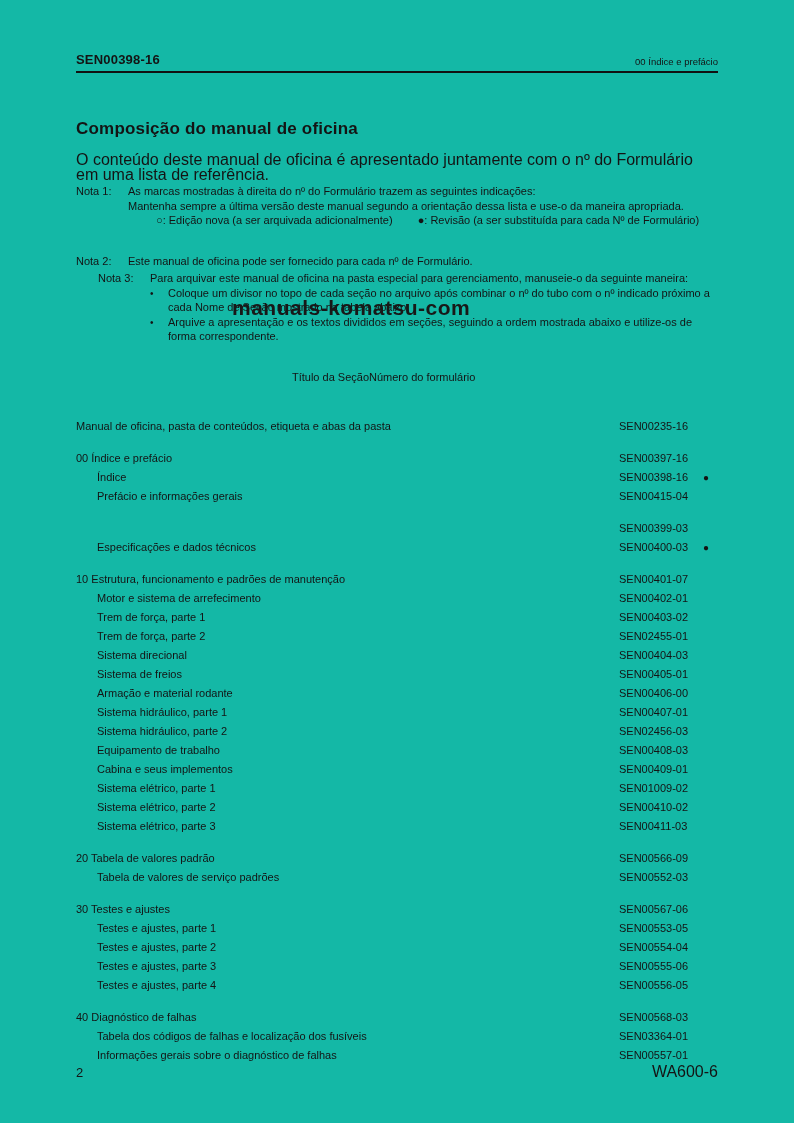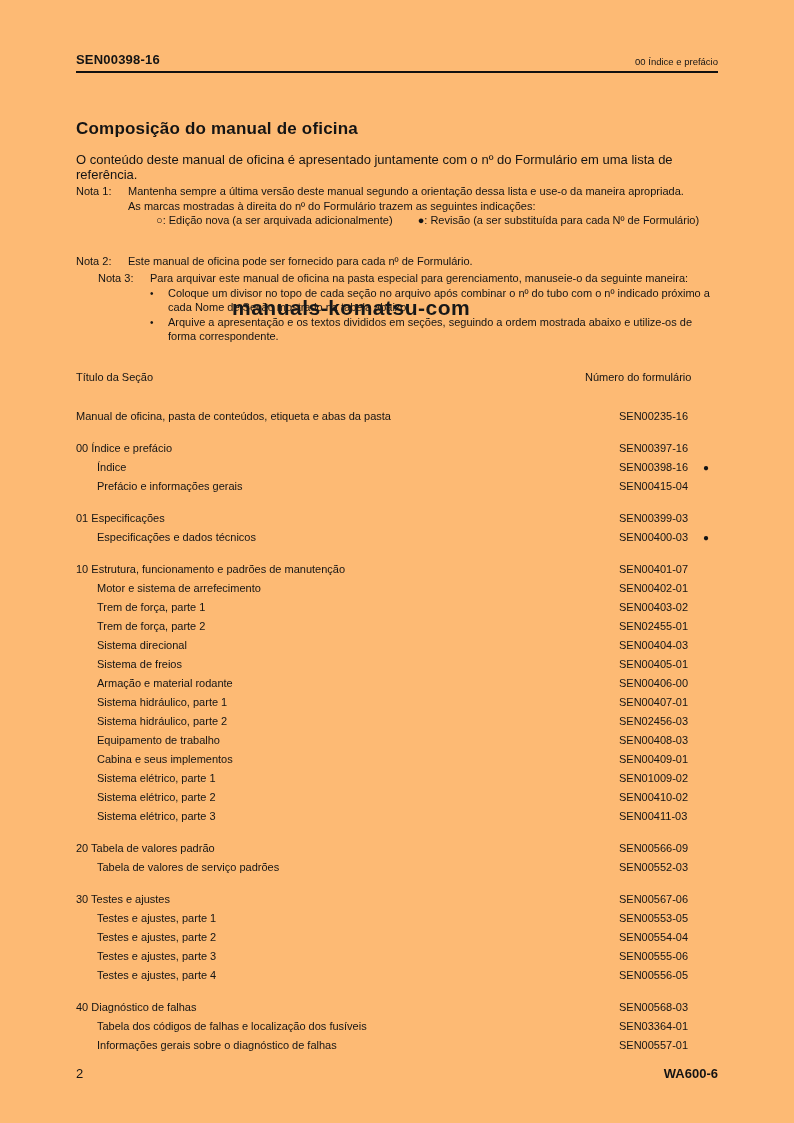--- a/index.html
+++ b/index.html
@@ -5,21 +5,21 @@
   html, body {
     margin: 0;
     padding: 0;
     background: #888;
   }
   .page {
     position: relative;
     width: 794px;
     height: 1123px;
     margin: 0 auto;
-    background: #fdba74;
+    background: #14b8a6;
     font-family: "Liberation Sans", sans-serif;
     color: #141414;
     box-sizing: border-box;
     padding: 52px 76px 0 76px;
     overflow: hidden;
   }
   
   .page-header {
     display: flex;
     justify-content: space-between;
@@ -38,21 +38,21 @@
     margin-top: 4px;
   }
   
   .title {
     font-size: 17px;
     font-weight: bold;
     margin: 46px 0 12px 0;
     letter-spacing: 0.2px;
   }
   .intro {
-    font-size: 13px;
+    font-size: 16px;
     line-height: 14.5px;
     margin: 14px 0 0 0;
   }
   
   .note {
     display: flex;
     font-size: 11px;
     line-height: 14.5px;
   }
   .note-label {
@@ -88,22 +88,22 @@
     letter-spacing: 0.5px;
     z-index: 5;
   }
   
   .toc {
     margin-top: 26px;
     font-size: 11px;
   }
   .toc-header {
     display: flex;
-    justify-content: space-between;
-    margin-bottom: 23px;
+    justify-content: center;
+    margin-bottom: 33px;
     line-height: 14px;
   }
   .toc-header .col-number {
     width: 133px;
     text-align: left;
   }
   .toc-group {
     margin-bottom: 13px;
   }
   .toc-row {
@@ -133,42 +133,42 @@
   .page-footer {
     position: absolute;
     left: 76px;
     right: 76px;
     bottom: 42px;
     display: flex;
     justify-content: space-between;
     align-items: baseline;
   }
   .page-number { font-size: 13px; }
-  .model-code { font-size: 13px; font-weight: bold; }
+  .model-code { font-size: 16px; font-weight: normal; }
 </style>
 </head>
 <body>
 
 <div class="page">
 
   <header class="page-header">
     <span class="doc-code">SEN00398-16</span>
     <span class="section-ref">00 Índice e prefácio</span>
   </header>
   <div class="header-rule"></div>
 
   <h1 class="title">Composição do manual de oficina</h1>
 
   <p class="intro">O conteúdo deste manual de oficina é apresentado juntamente com o nº do Formulário em uma lista de referência.</p>
 
   <div class="note note1">
     <span class="note-label">Nota 1:</span>
     <div class="note-body">
+      <div>As marcas mostradas à direita do nº do Formulário trazem as seguintes indicações:</div>
       <div>Mantenha sempre a última versão deste manual segundo a orientação dessa lista e use-o da maneira apropriada.</div>
-      <div>As marcas mostradas à direita do nº do Formulário trazem as seguintes indicações:</div>
       <div class="legend">
         <span>○: Edição nova (a ser arquivada adicionalmente)</span>
         <span>●: Revisão (a ser substituída para cada Nº de Formulário)</span>
       </div>
     </div>
   </div>
 
   <div class="note note2">
     <span class="note-label">Nota 2:</span>
     <div class="note-body">
@@ -218,21 +218,20 @@
             <span class="row-marker">●</span>
           </div>
           <div class="toc-row indent">
             <span class="row-title">Prefácio e informações gerais</span>
             <span class="row-number">SEN00415-04</span>
             <span class="row-marker"></span>
           </div>
         </div>
         <div class="toc-group">
           <div class="toc-row">
-            <span class="row-title">01 Especificações</span>
             <span class="row-number">SEN00399-03</span>
             <span class="row-marker"></span>
           </div>
           <div class="toc-row indent">
             <span class="row-title">Especificações e dados técnicos</span>
             <span class="row-number">SEN00400-03</span>
             <span class="row-marker">●</span>
           </div>
         </div>
         <div class="toc-group">

